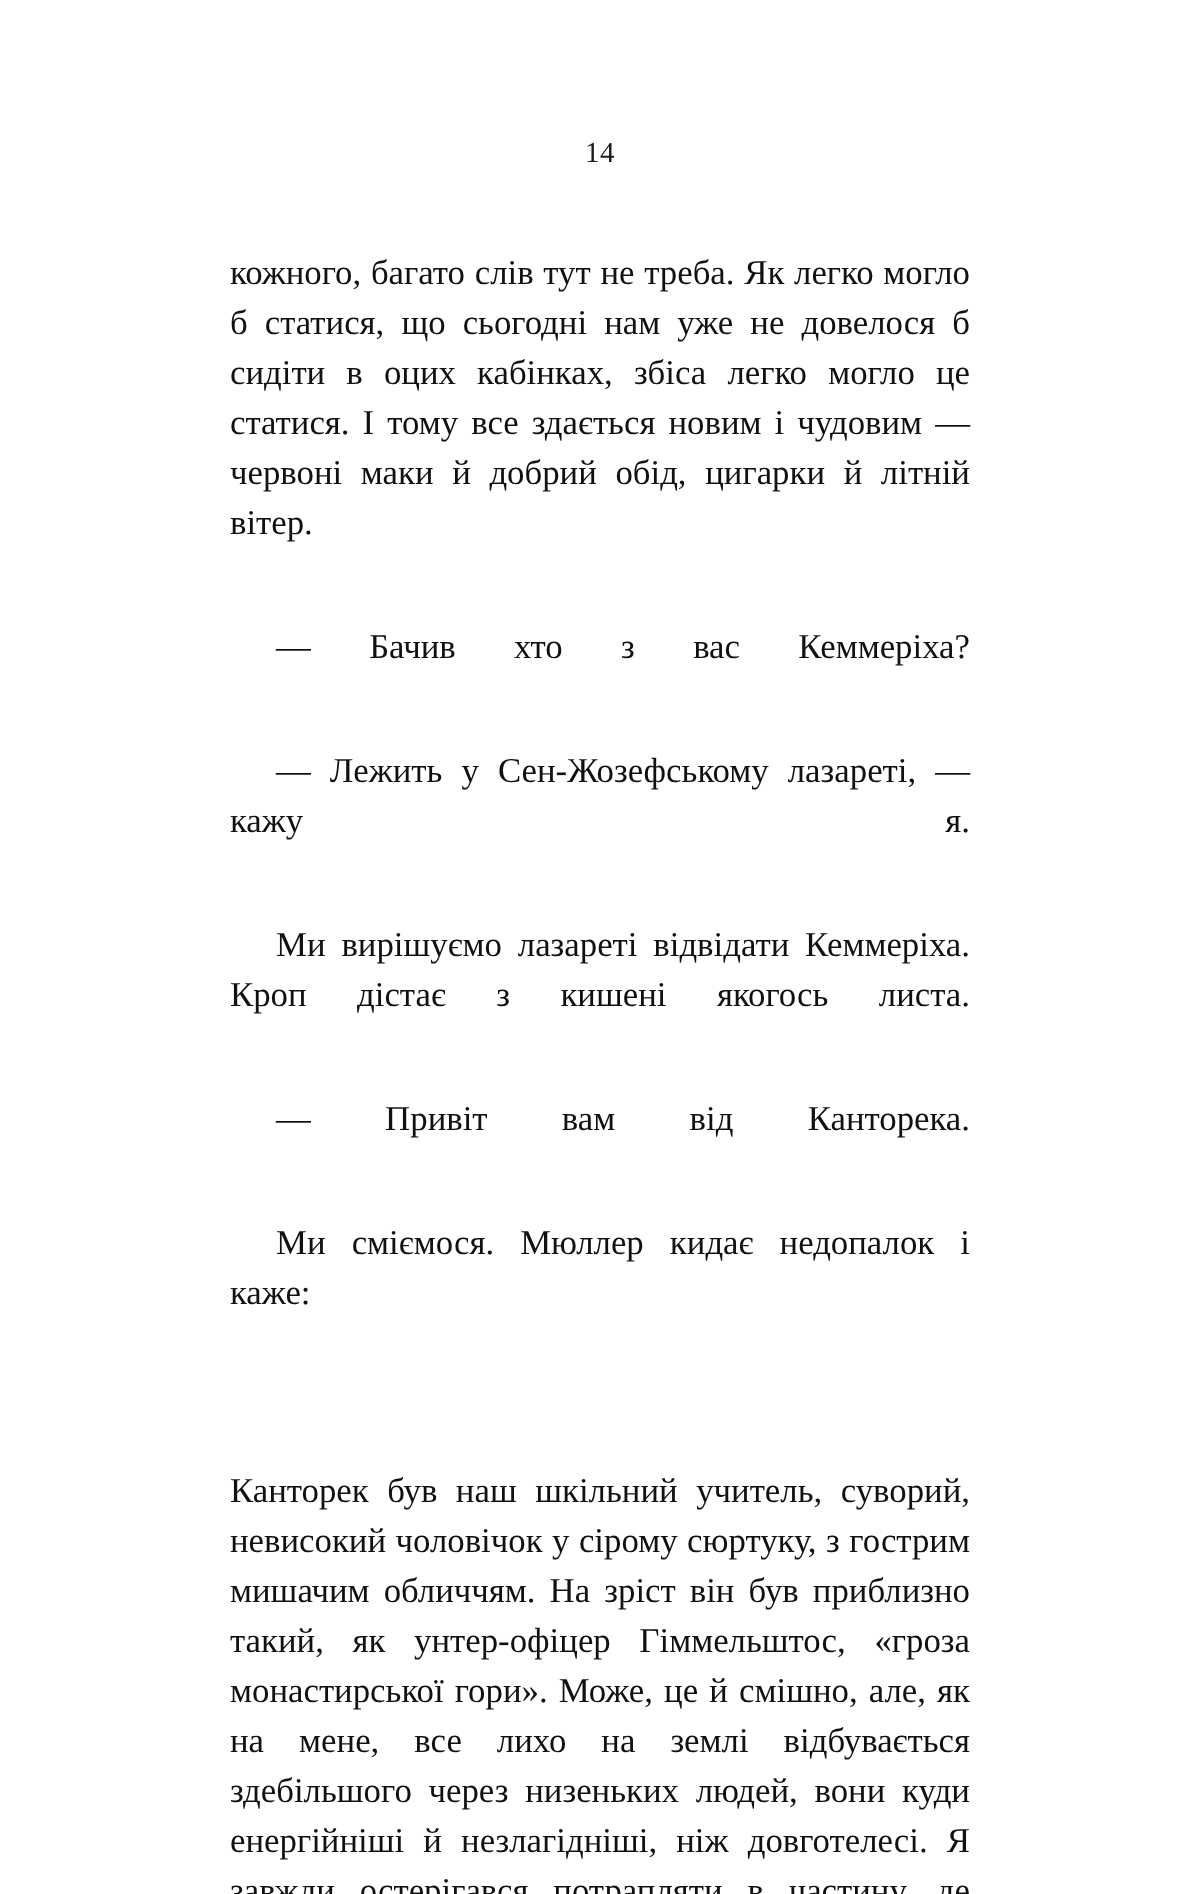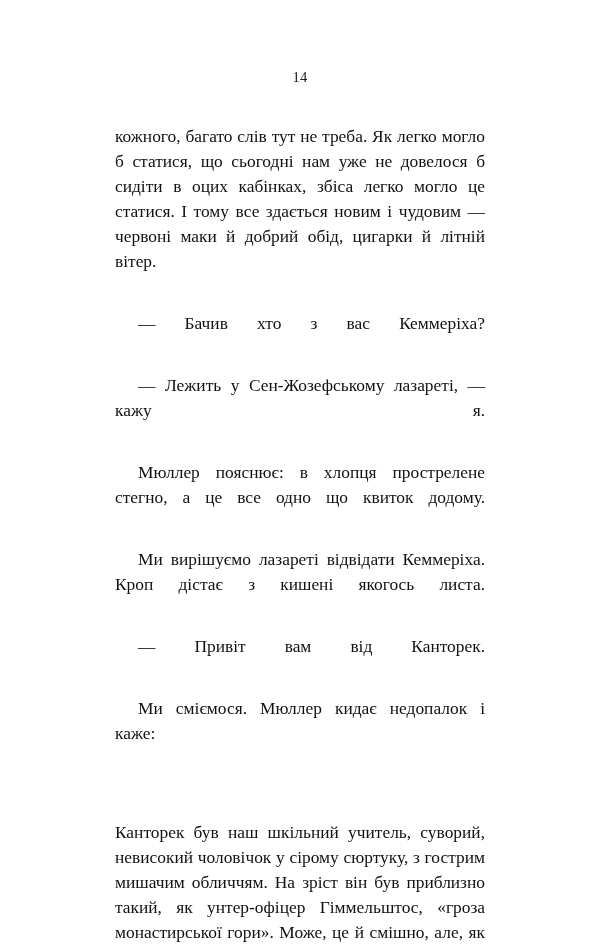--- a/index.html
+++ b/index.html
@@ -84,25 +84,24 @@
 
   <div class="textblock">
 
     <p class="para noindent">кожного, багато слів тут не треба. Як легко могло б статися, що сьогодні нам уже не довелося б сидіти в оцих кабінках, збіса легко могло це статися. І тому все здається новим і чудовим — червоні маки й добрий обід, цигарки й літній вітер.</p>
 
 
     <p class="para indent">— Бачив хто з вас Кеммеріха?</p>
 
     <p class="para indent">— Лежить у Сен-Жозефському лазареті, — кажу я.</p>
 
-    <p class="para indent">Мюллер пояснює: в хлопця прострелене стегно, а це все одно що квиток додому.</p>
 
     <p class="para indent">Ми вирішуємо лазареті відвідати Кеммеріха. Кроп дістає з кишені якогось листа.</p>
 
-    <p class="para indent">— Привіт вам від Канторек.</p>
+    <p class="para indent">— Привіт вам від Канторека.</p>
 
     <p class="para indent">Ми сміємося. Мюллер кидає недопалок і каже:</p>
 
 
     <div class="gap"></div>
 
     <p class="para noindent">Канторек був наш шкільний учитель, суворий, невисокий чоловічок у сірому сюртуку, з гострим мишачим обличчям. На зріст він був приблизно такий, як унтер-офіцер Гіммельштос, «гроза монастирської гори». Може, це й смішно, але, як на мене, все лихо на землі відбувається здебільшого через низеньких людей, вони куди енергійніші й незлагідніші, ніж довготелесі. Я завжди остерігався потрапляти в частину, де ротні командири невисокі на зріст; більшість із них — справжні кровопивці.</p>
 
   </div>
 </div>

